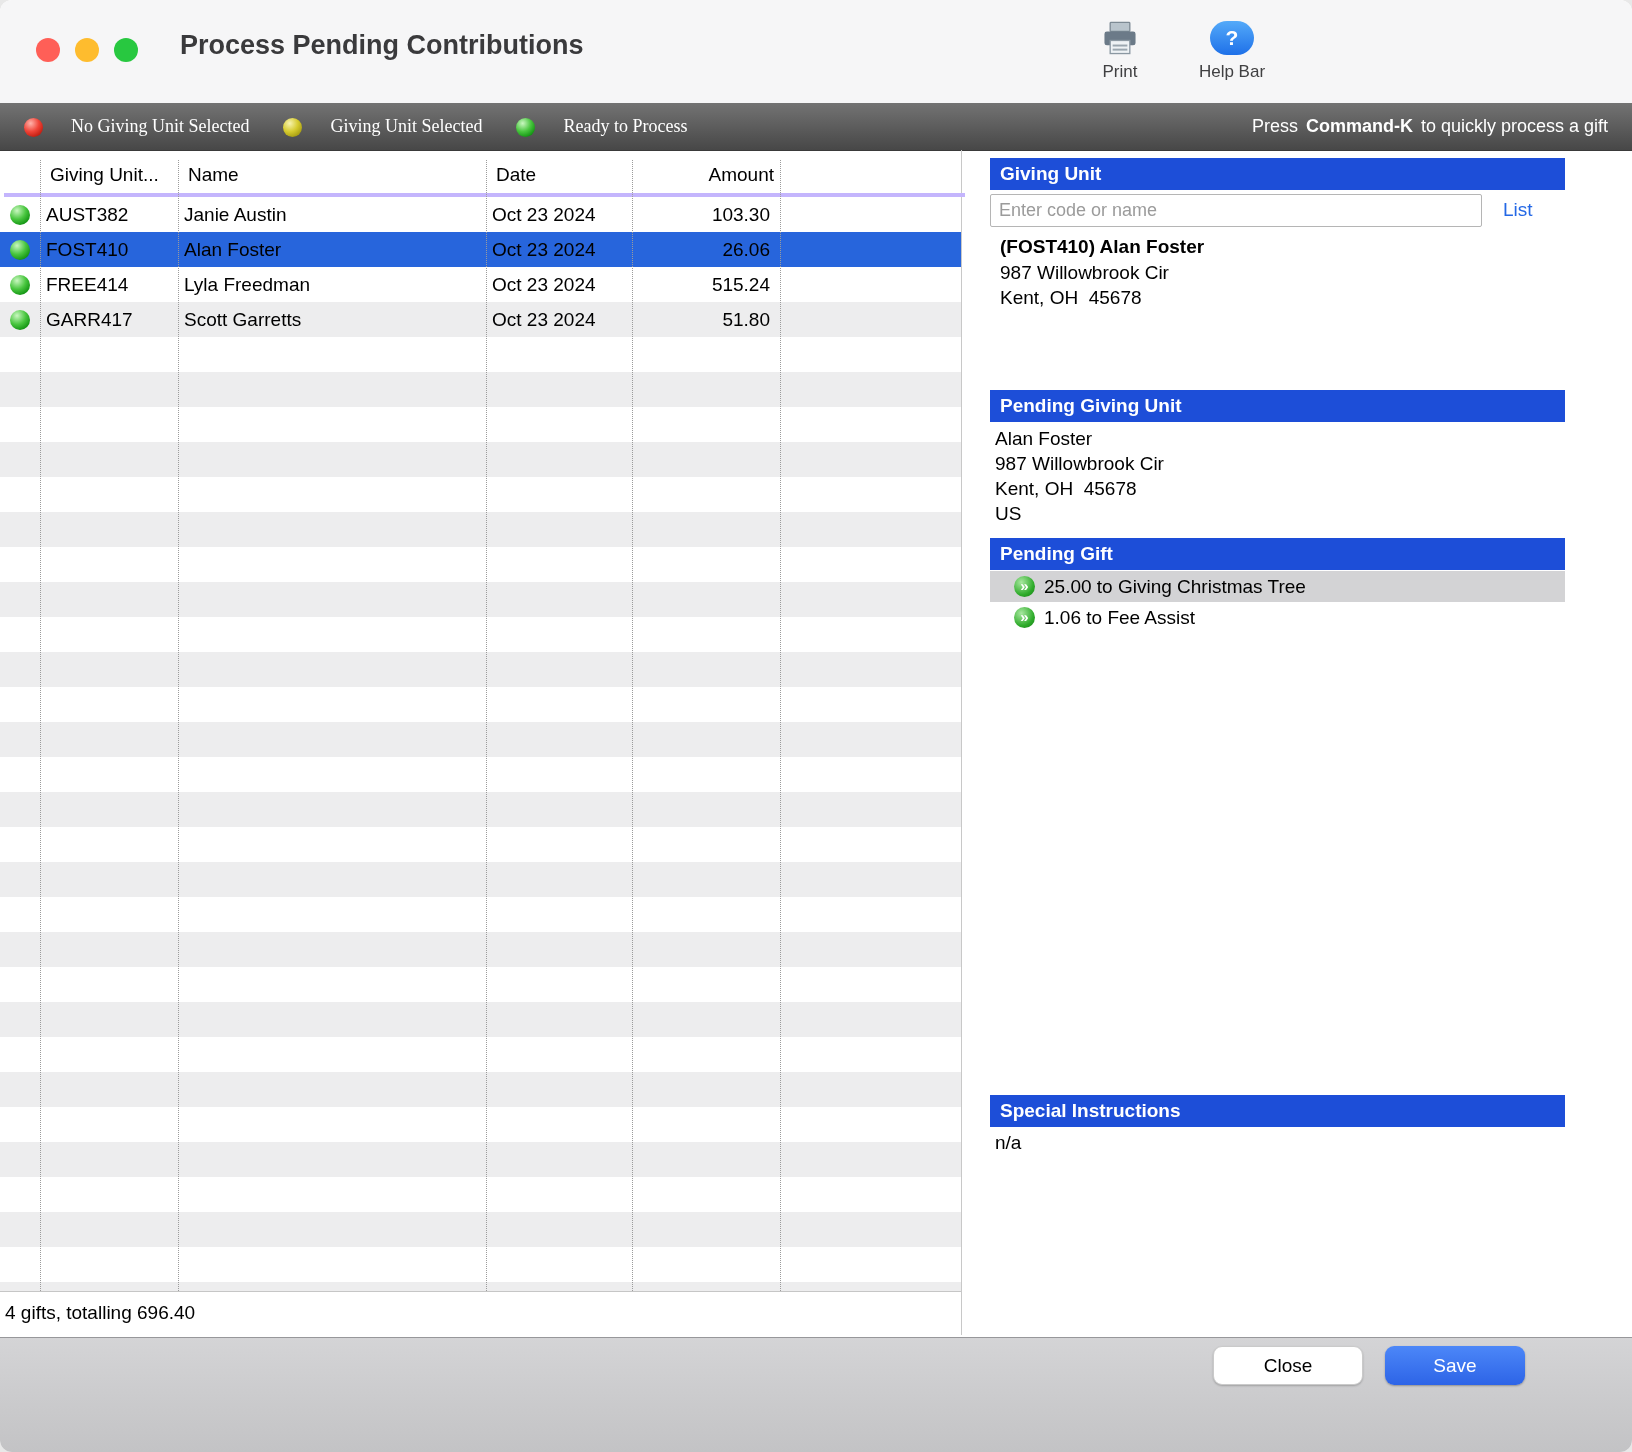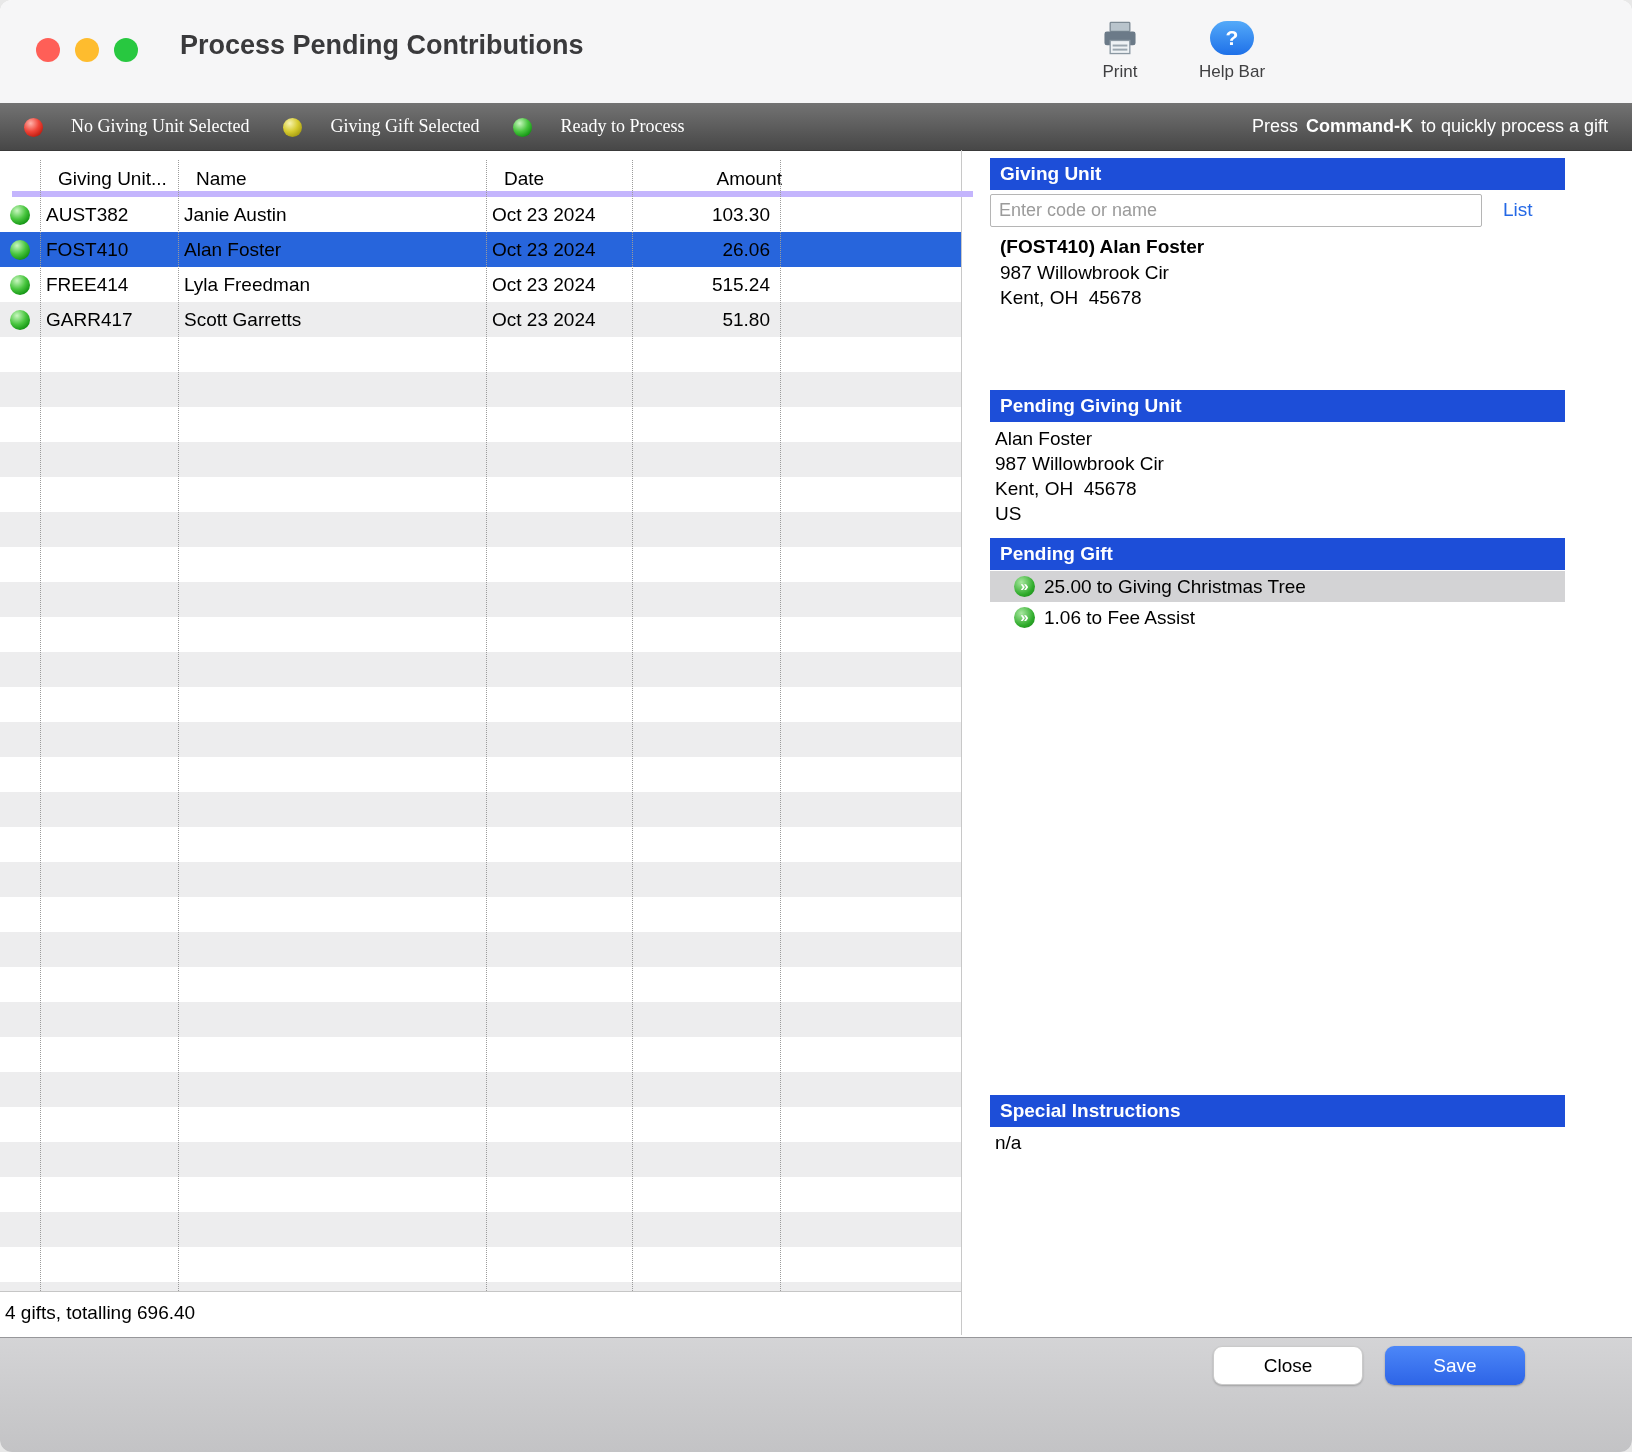--- a/index.html
+++ b/index.html
@@ -29,22 +29,22 @@
   .legend-item{display:flex;align-items:flex-end;gap:28px;margin-right:34px;font-family:Liberation Serif, serif;}
   .dot{display:inline-block;width:19px;height:19px;border-radius:50%;}
   .dot.green{background:radial-gradient(circle at 35% 28%,#c9f7c0 0%,#49c63f 45%,#129312 78%,#0a6b0a 100%);}
   .dot.red{background:radial-gradient(circle at 35% 28%,#ffb3ab 0%,#f04438 45%,#c01d10 78%,#8e0f05 100%);}
   .dot.yellow{background:radial-gradient(circle at 35% 28%,#f7f3b0 0%,#d6cb2f 45%,#a89e12 78%,#7e7607 100%);}
   .shortcut-hint{margin-left:auto;display:flex;gap:8px;white-space:nowrap;}
   .shortcut-hint b{font-weight:700;}
 
   
   .table-area{position:absolute;left:0;top:150px;width:962px;height:1185px;border-right:1px solid #c8c8c8;box-sizing:border-box;}
-  .thead{position:absolute;left:12px;top:10px;width:100%;height:37px;line-height:37px;font-size:19px;
-         border-bottom:6px solid #c4b5fd;display:flex;box-sizing:border-box;}
+  .thead{position:absolute;left:4px;top:10px;width:100%;height:37px;line-height:37px;font-size:19px;
+         border-bottom:4px solid #c4b5fd;display:flex;box-sizing:border-box;align-items:flex-end;}
   .tbody{position:absolute;left:0;top:47px;width:100%;height:1094px;
          background:repeating-linear-gradient(to bottom,#ffffff 0 35px,#ededee 35px 70px);}
   .colsep{position:absolute;top:10px;height:1131px;width:0;border-left:1px dotted #9b9b9b;}
   .trow{position:absolute;left:0;width:100%;height:35px;display:flex;font-size:19px;line-height:35px;cursor:default;}
   .trow.selected{background:#2765dc;}
   .cell{box-sizing:border-box;overflow:hidden;white-space:nowrap;}
   .c-dot{width:40px;display:flex;align-items:center;justify-content:center;}
   .c-dot .dot{width:20px;height:20px;}
   .h-dot{width:40px;}
   .c-code{width:138px;padding-left:6px;}
@@ -122,21 +122,21 @@
   </div>
 
   <div class="legend-bar">
     <div class="legend-items" id="legend-items">
         <div class="legend-item">
           <span class="dot red"></span>
           <span>No Giving Unit Selected</span>
         </div>
         <div class="legend-item">
           <span class="dot yellow"></span>
-          <span>Giving Gift Selected</span>
+          <span>Giving Unit Selected</span>
         </div>
         <div class="legend-item">
           <span class="dot green"></span>
           <span>Ready to Process</span>
         </div>
       </div>
     <div class="shortcut-hint">
       <span>Press</span>
       <b>Command-K</b>
       <span>to quickly process a gift</span>

